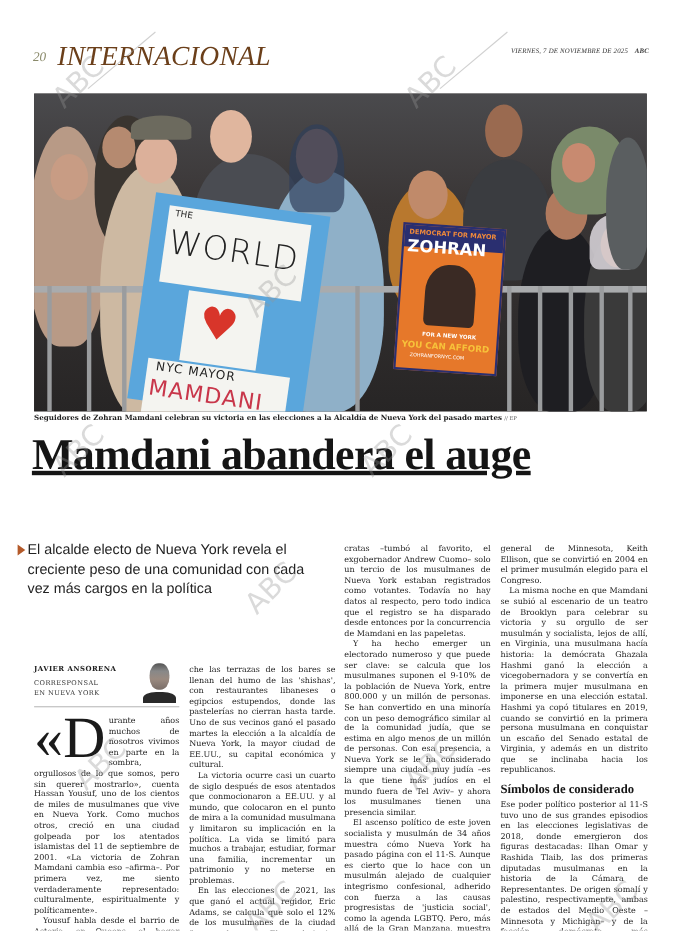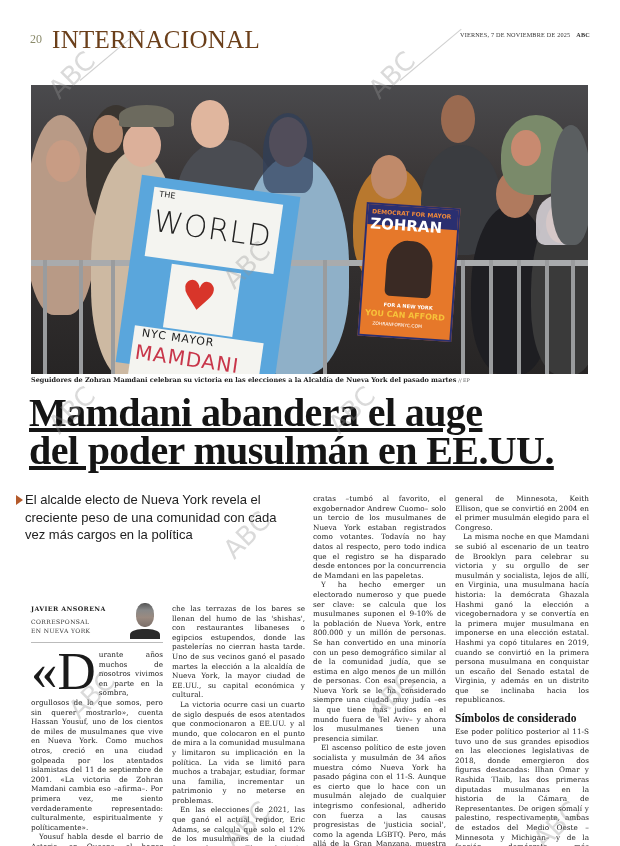--- a/index.html
+++ b/index.html
@@ -1,18 +1,18 @@
 <!DOCTYPE html>
 <html><head>
 <meta charset="utf-8">
 <style>
   html, body { margin:0; padding:0; background:#fff; }
   body { width:620px; height:846px; position:relative; overflow:hidden; font-family:"DejaVu Serif", serif; color:#1c1c1c; }
 
-  .header { position:absolute; left:30px; top:28px; width:560px; height:32px; }
+  .header { position:absolute; left:30px; top:40px; width:560px; height:32px;font-style:italic; }
   .page-num { position:absolute; left:0; top:4px; font-family:"Liberation Serif", serif; font-size:12px; color:#8a8a6a; }
   .section { position:absolute; left:22px; top:-2px; font-family:"Liberation Serif", serif; font-size:25px; color:#6b3f1a; letter-spacing:0.3px; }
   .dateline { position:absolute; right:0; top:3px; font-family:"Liberation Serif", serif; font-size:6.2px; color:#333; letter-spacing:0.2px; }
   .dateline .brand { margin-left:6px; font-weight:bold; }
 
   .photo { position:absolute; left:31px; top:85px; width:557px; height:289px; overflow:hidden; background:#2c2b2b; }
   .photo .bg1 { position:absolute; left:0; top:0; width:557px; height:289px;
       background: linear-gradient(180deg,#4a4a4d 0%, #3a3636 35%, #272525 100%); }
   .person { position:absolute; border-radius:50% 50% 40% 40%; }
   .face { position:absolute; border-radius:50%; }
@@ -134,21 +134,20 @@
     <span class="for">FOR A NEW YORK</span>
     <span class="afford">YOU CAN AFFORD</span>
     <span class="url">ZOHRANFORNYC.COM</span>
   </div>
 </div>
 
 <div class="caption"><span>Seguidores de Zohran Mamdani celebran su victoria en las elecciones a la Alcaldía de Nueva York del pasado martes</span><span class="credit">// EP</span></div>
 
 <h1 class="headline" style="margin:0;text-decoration:underline;">
   <span>Mamdani abandera el auge</span><br>
-  <span>del poder musulmán en EE.UU.</span>
 </h1>
 
 <div class="subheads">
   <div class="subhead">
     <span class="tri"></span>
     <span>El alcalde electo de Nueva York revela el creciente peso de una comunidad con cada vez más cargos en la política</span>
   </div>
 </div>
 
 <div class="byline">

